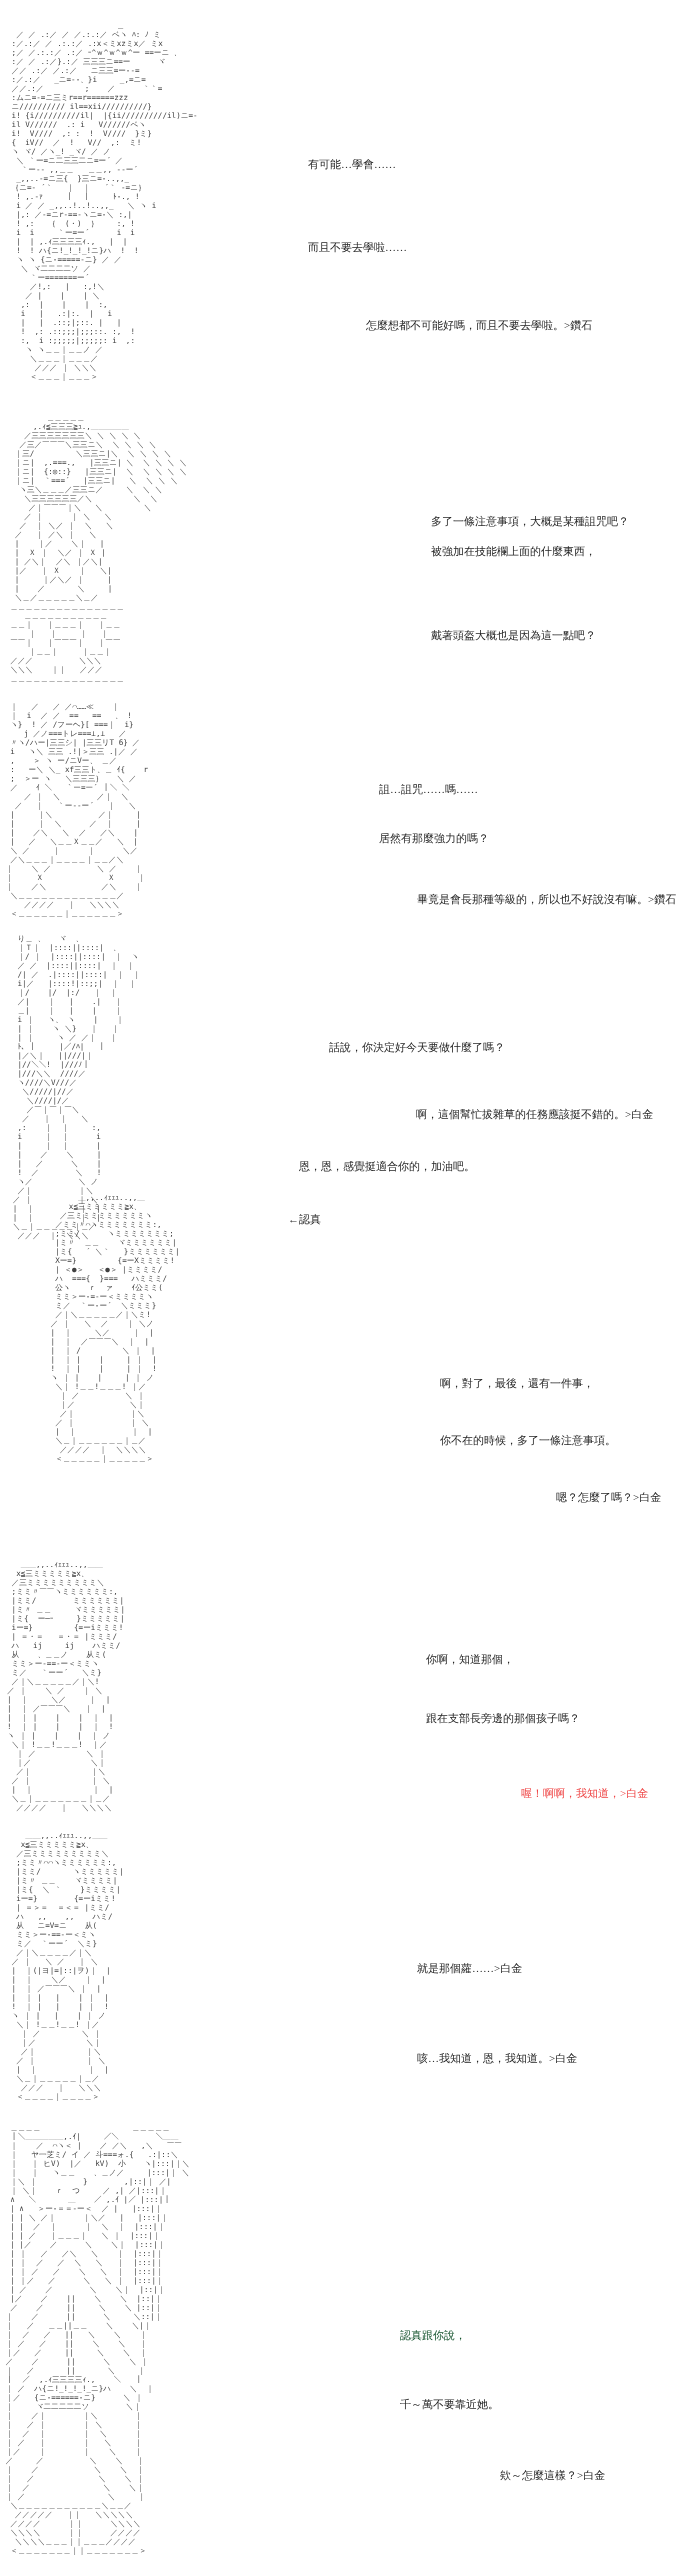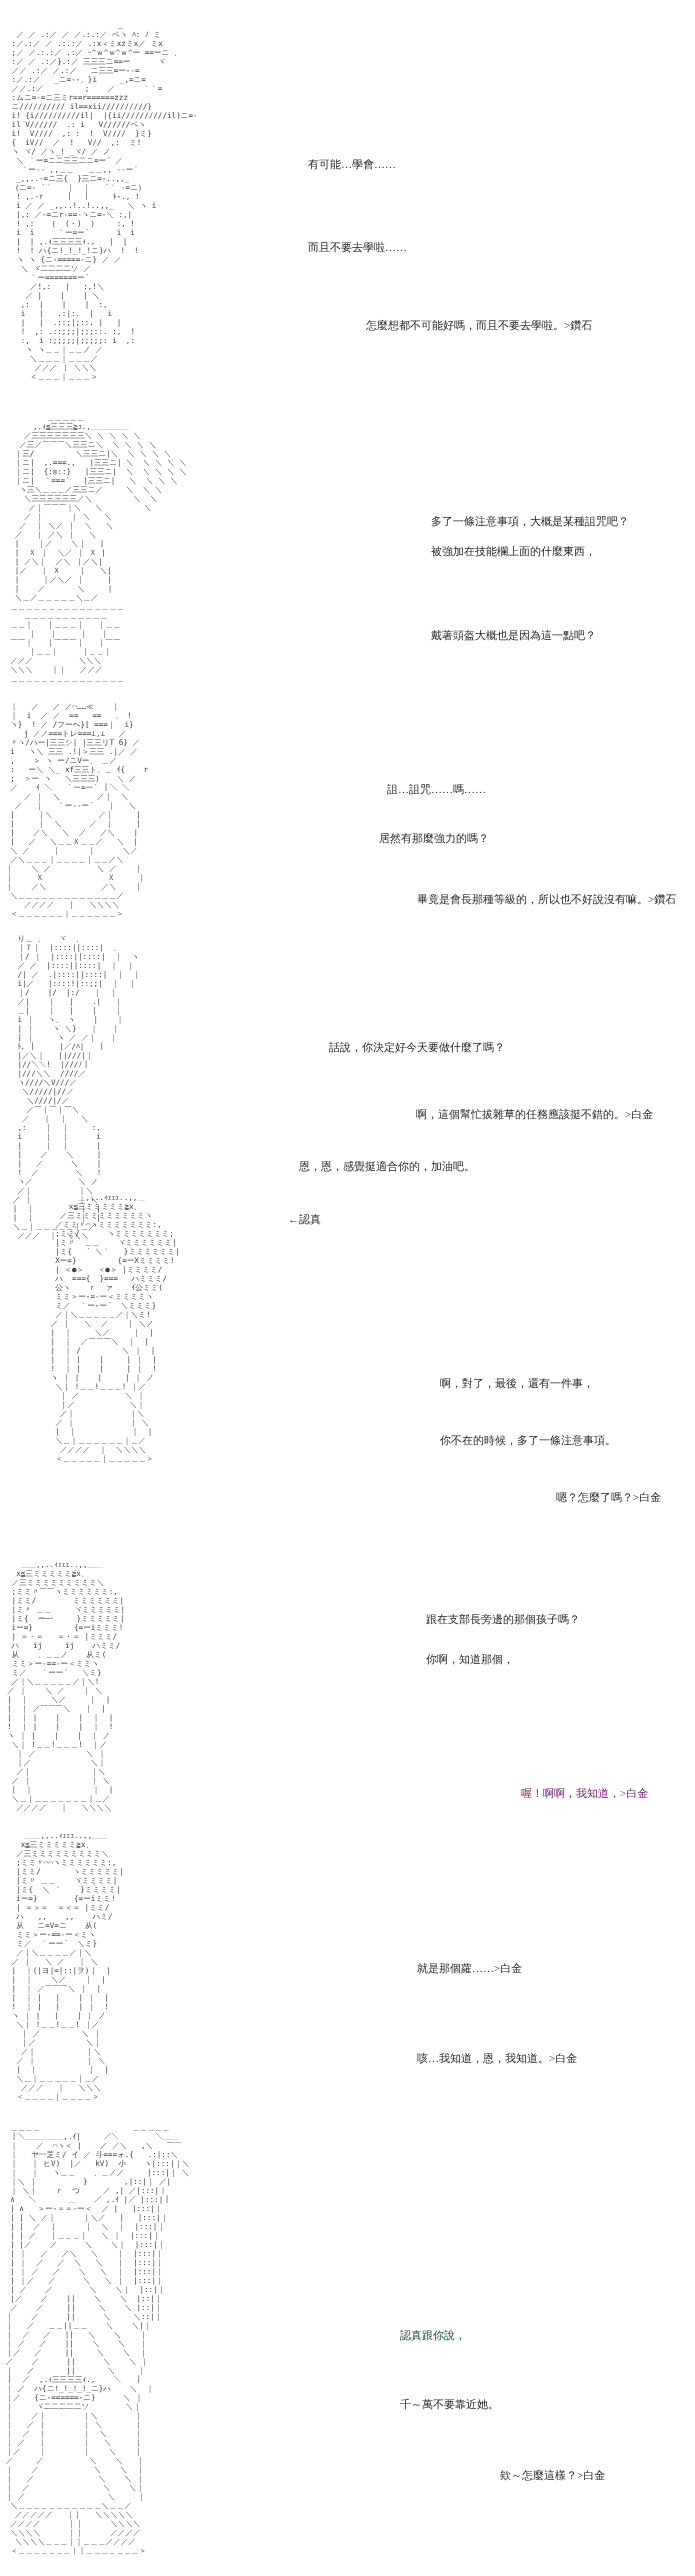--- a/index.html
+++ b/index.html
@@ -128,21 +128,21 @@
  |    ／＼   ＼  ／   ／＼    |
  |   ／   ＼＿＿Ｘ＿＿／   ＼  |
  ＼ ／     ｜      ｜      ＼／
  ／＼＿＿＿｜＿＿＿＿｜＿＿／＼
 ｜    ＼ ／          ＼ ／    ｜
 ｜     Ｘ              Ｘ     ｜
 ｜    ／＼            ／＼    ｜
  ＼＿＿＿＿＿＿＿＿＿＿＿＿＿／
     ／／／／   ｜   ＼＼＼＼
  ＜＿＿＿＿＿＿｜＿＿＿＿＿＿＞</pre>
-  <div class="dialogue" style="left: 379px; top: 782px; color: rgb(38, 38, 38); margin-left: 8px;">詛…詛咒……嗎……</div>
+  <div class="dialogue" style="left: 379px; top: 782px; color: rgb(38, 38, 38);">詛…詛咒……嗎……</div>
   <div class="dialogue" style="left: 379px; top: 831px; color: rgb(38, 38, 38);">居然有那麼強力的嗎？</div>
   <div class="dialogue" style="left: 417px; top: 892px; color: rgb(38, 38, 38);">畢竟是會長那種等級的，所以也不好說沒有嘛。&gt;鑽石</div>
 
   <pre class="aa" style="left: 8.3px; top: 934px; color: rgb(64, 64, 64);">  り＿ 、   ヾ  、
   ｜Ｔ｜  |::::||::::|  、
   ｜/ ｜  |::::||::::|  ｜  ヽ
   ／ ／  |::::||::::|  ｜  ｜
   /| ／  .|::::||::::|  ｜  ｜
   i|／   |::::!|::;;|  ｜  ｜
   ｜/    |/  |:/   ｜  ｜
@@ -234,22 +234,22 @@
 ヽ ｜ |    |    |  ｜ ノ
  ＼｜ !＿＿!＿＿＿!  ｜／
   ｜ ／           ＼ ｜
   ｜／             ＼｜
   ／｜             ｜＼
  ／ ｜             ｜ ＼
  |  ｜             ｜  |
  ＼＿｜＿＿＿＿＿＿＿｜＿／
   ／／／／   ｜   ＼＼＼＼</pre>
   <div class="dialogue" style="left: 426px; top: 1652px; color: rgb(38, 38, 38);">你啊，知道那個，</div>
-  <div class="dialogue" style="left: 426px; top: 1612px; color: rgb(38, 38, 38);">跟在支部長旁邊的那個孩子嗎？</div>
-  <div class="dialogue" style="left: 521px; top: 1786px; color: #701a75;">喔！啊啊，我知道，&gt;白金</div>
+  <div class="dialogue" style="left: 426px; top: 1711px; color: rgb(38, 38, 38);">跟在支部長旁邊的那個孩子嗎？</div>
+  <div class="dialogue" style="left: 521px; top: 1786px; color: #ef4444;">喔！啊啊，我知道，&gt;白金</div>
 
   <pre class="aa" style="left: 7px; top: 1831px; color: rgb(64, 64, 64);">    ＿＿,,..ｨｪｪｭ..,,＿＿
    x≦三ミミミミミ≧x、
   ／三ミミミミミミミミミ＼
   ;ミミ〃⌒⌒ヽミミミミミミ:,
   |ミミ/       ヽミミミミミ|
   |ミ〃 ＿＿    ヾミミミミ|
   |ミ{  ＼ ｀    }ミミミミ|
   iー=}        {=ーiミミ!
   | ＝＞＝  ＝＜＝ |ミミ/

